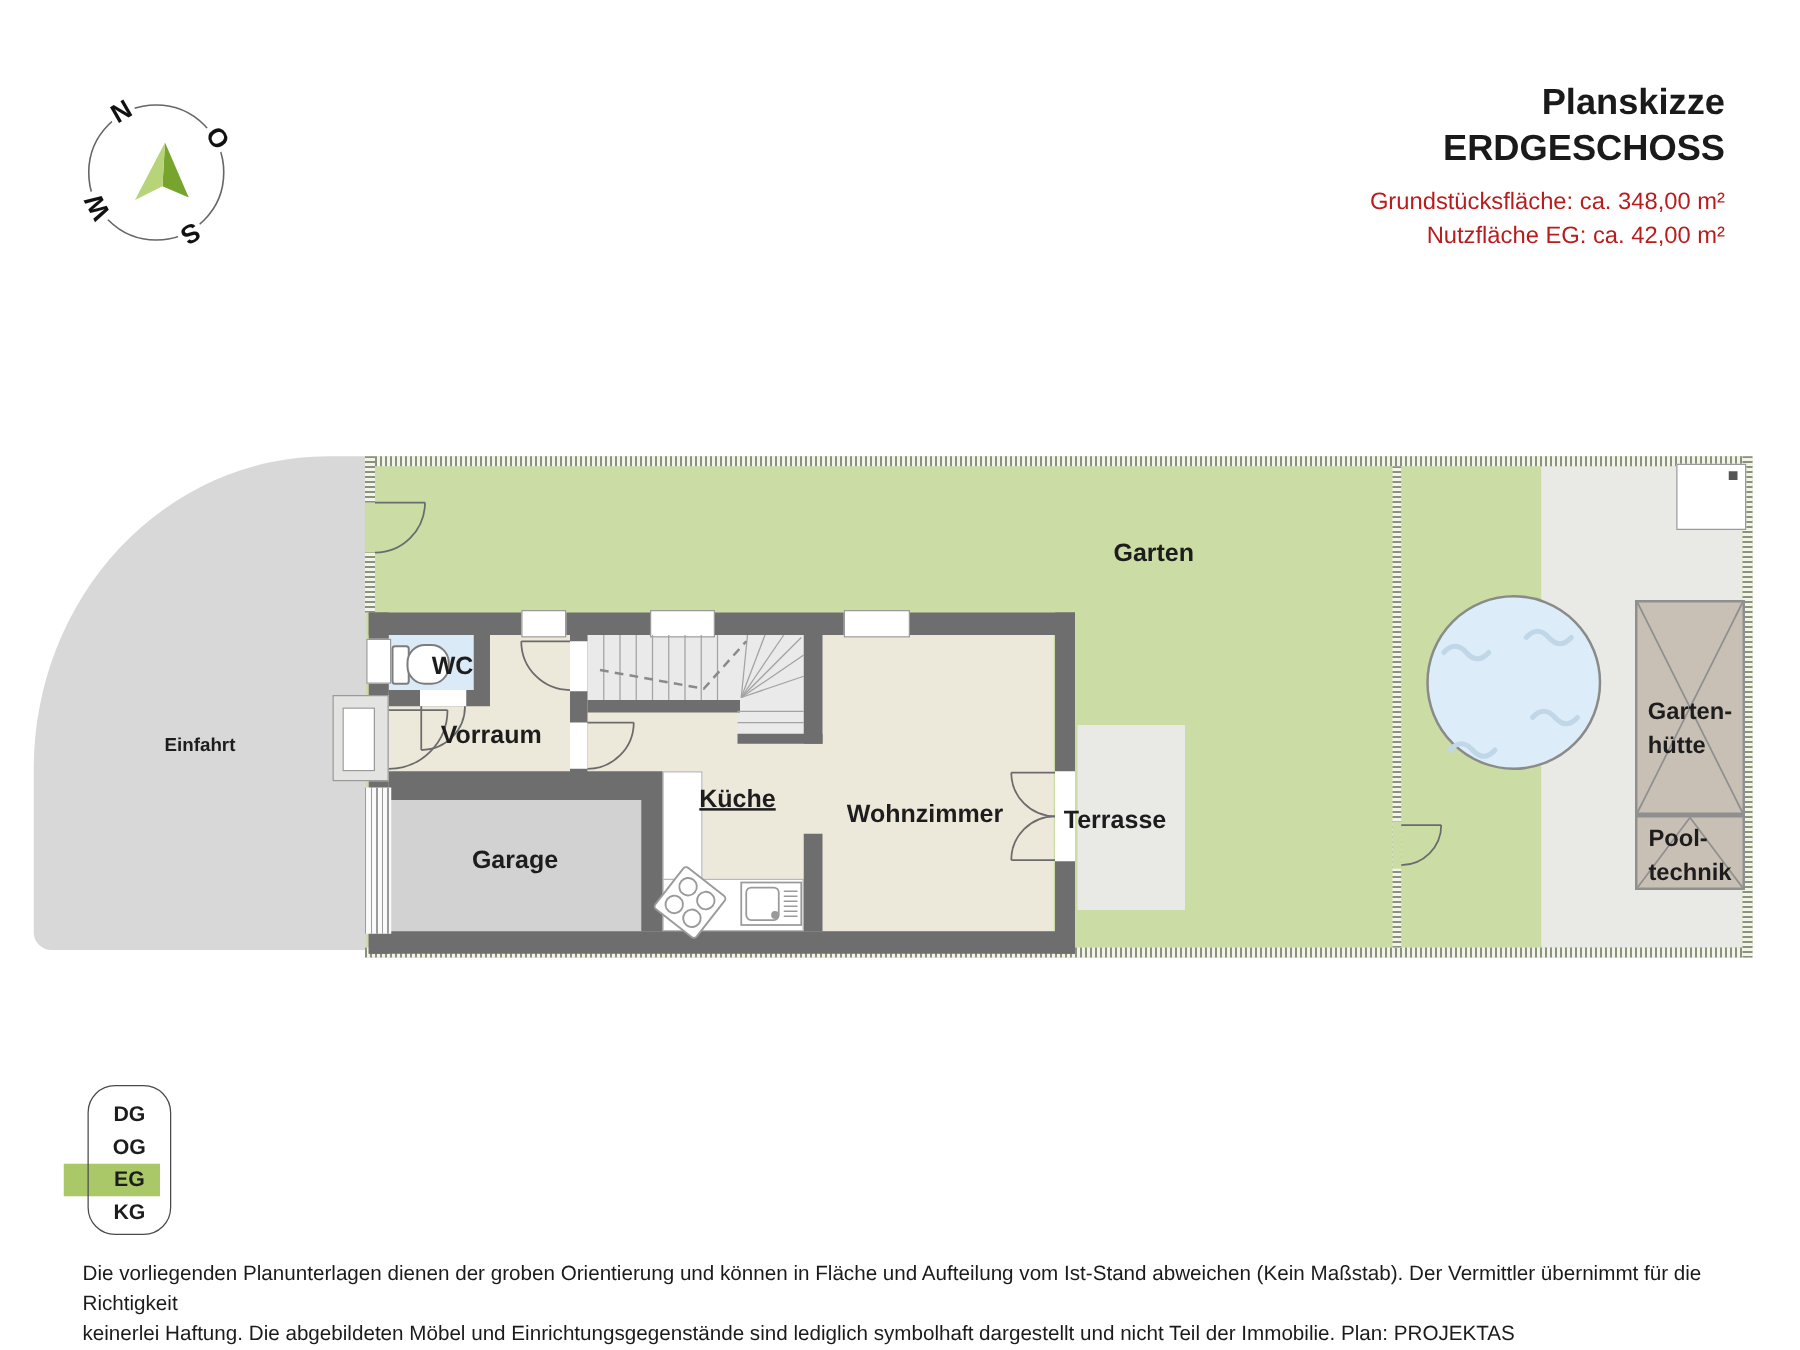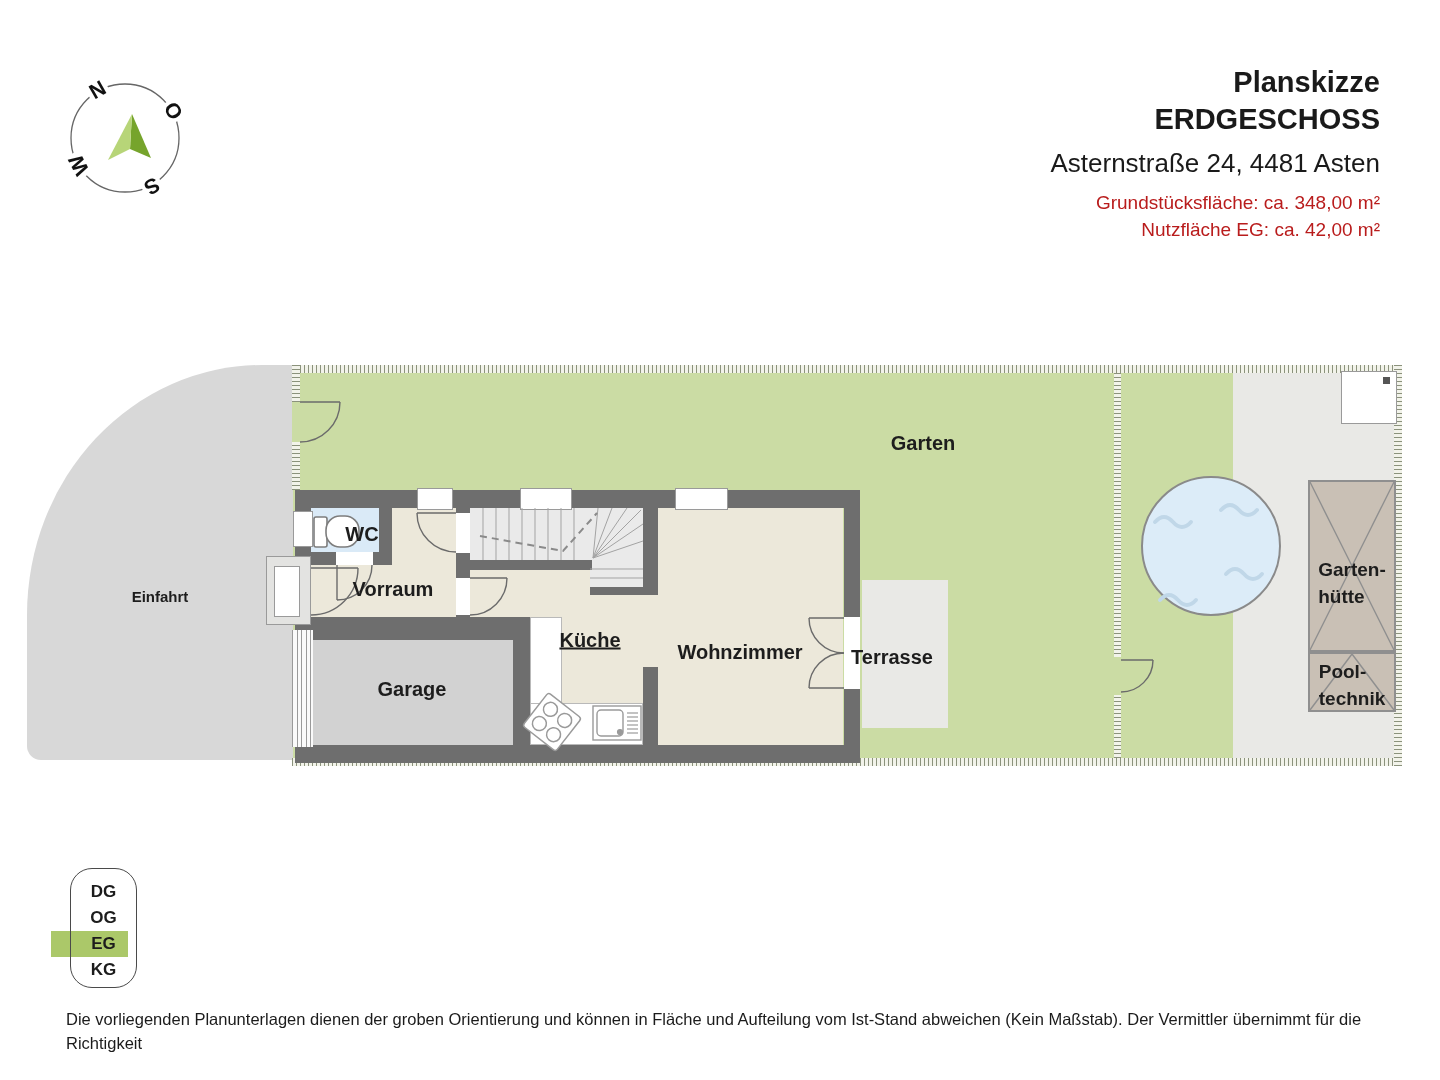--- a/index.html
+++ b/index.html
@@ -57,21 +57,20 @@
   .footer{position:absolute;left:66px;top:1007px;width:1350px;font-size:16.5px;line-height:24px;color:#1b1b1b;}
 </style>
 </head>
 <body>
 
 <div class="canvas">
 
   <div class="header-block">
     <div class="title">Planskizze</div>
     <div class="title">ERDGESCHOSS</div>
-    <div class="address">Asternstraße 24, 4481 Asten</div>
     <div class="area-wrap">
       <div class="area-line">Grundstücksfläche: ca. 348,00 m²</div>
       <div class="area-line">Nutzfläche EG: ca. 42,00 m²</div>
     </div>
   </div>
 
   <div class="compass">
     <svg width="140" height="140" viewBox="0 0 140 140">
       <circle cx="67" cy="68" r="54" fill="none" stroke="#666" stroke-width="1.3"></circle>
       <polygon points="74,44 93,88 72,79" fill="#76a42c"></polygon>
@@ -236,15 +235,16 @@
 
   <div class="floor-band"></div>
   <div class="floor-box"></div>
   <div class="floor-row" style="top:879px;">DG</div>
   <div class="floor-row" style="top:905px;">OG</div>
   <div class="floor-row" style="top:931px;">EG</div>
   <div class="floor-row" style="top:957px;">KG</div>
 
   <div class="footer">
     <div>Die vorliegenden Planunterlagen dienen der groben Orientierung und können in Fläche und Aufteilung vom Ist-Stand abweichen (Kein Maßstab). Der Vermittler übernimmt für die Richtigkeit</div>
+    <div>keinerlei Haftung. Die abgebildeten Möbel und Einrichtungsgegenstände sind lediglich symbolhaft dargestellt und nicht Teil der Immobilie. Plan: PROJEKTAS</div>
   </div>
 
 </div>
 
 </body></html>

